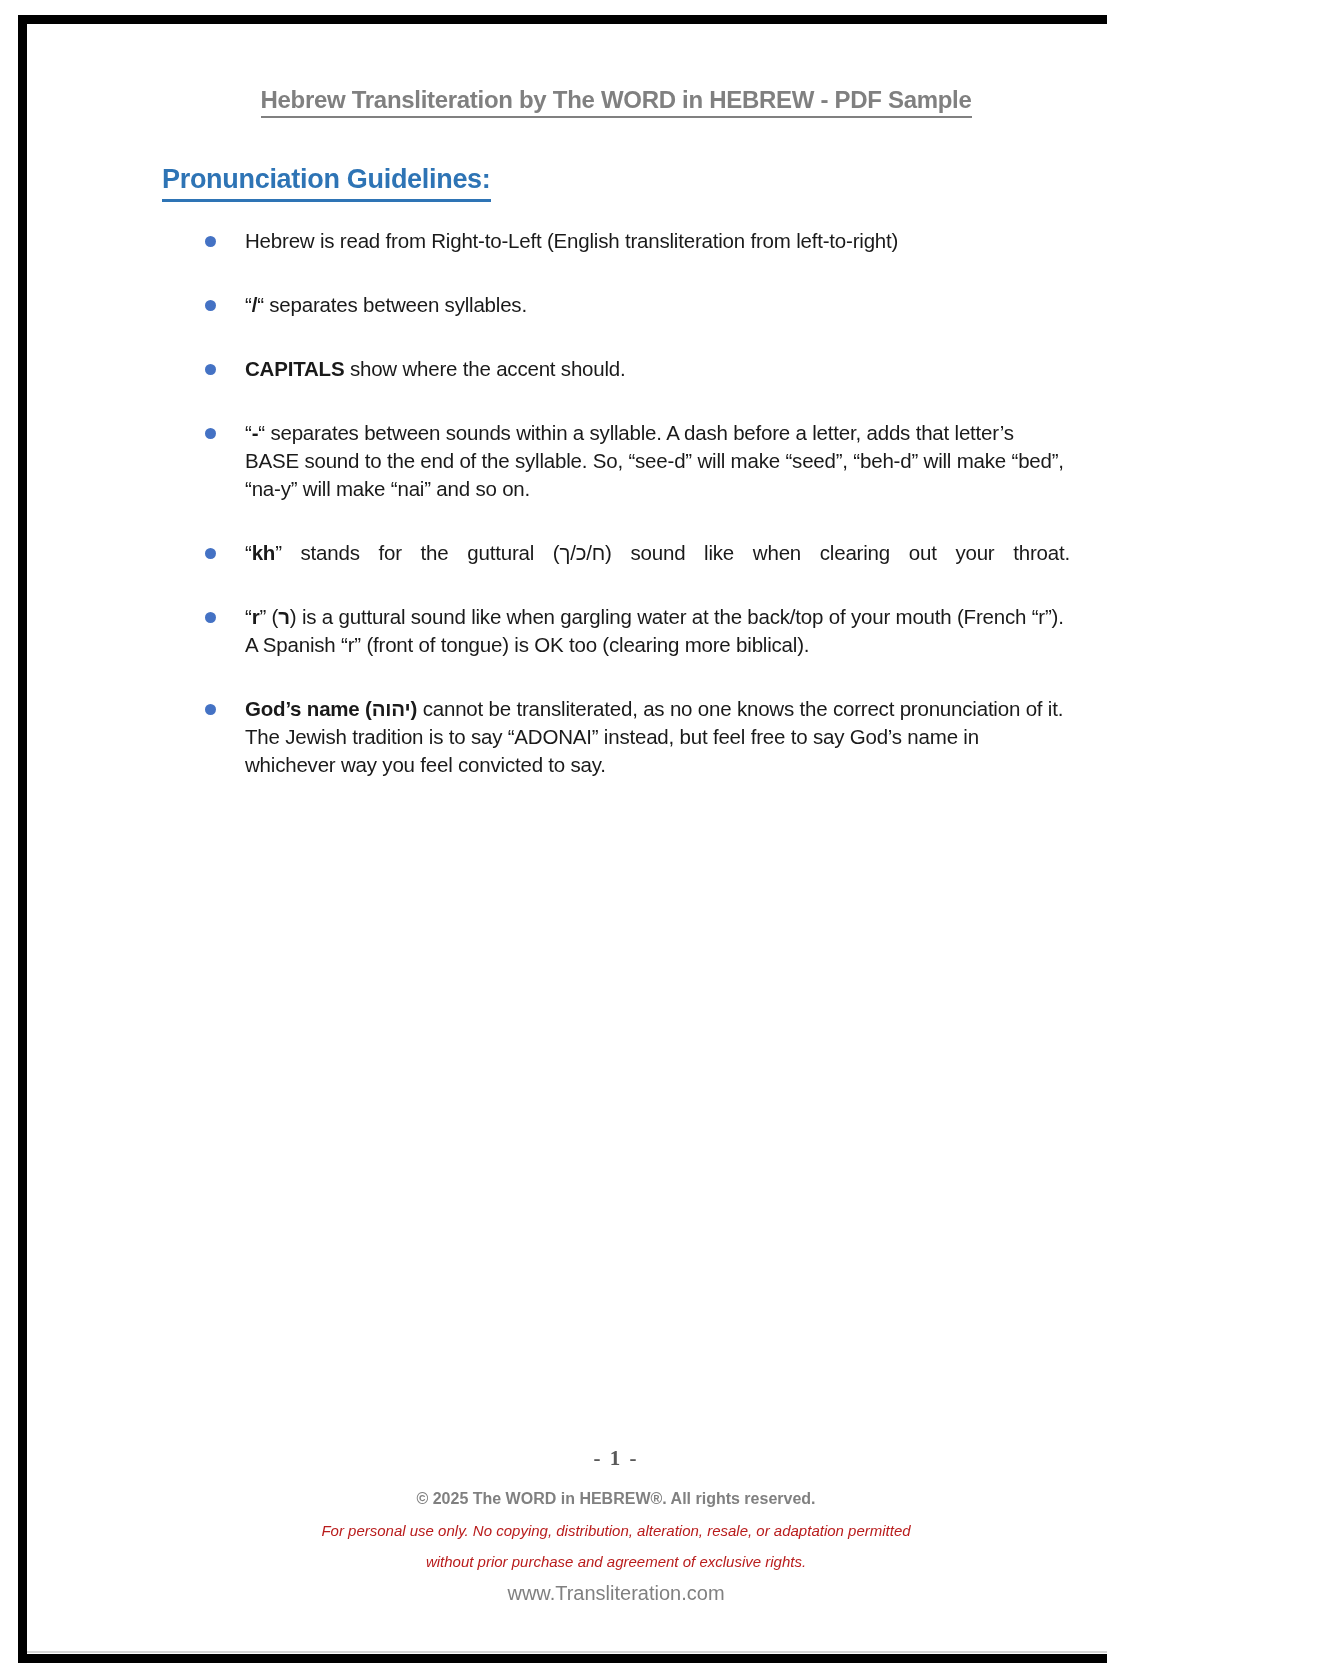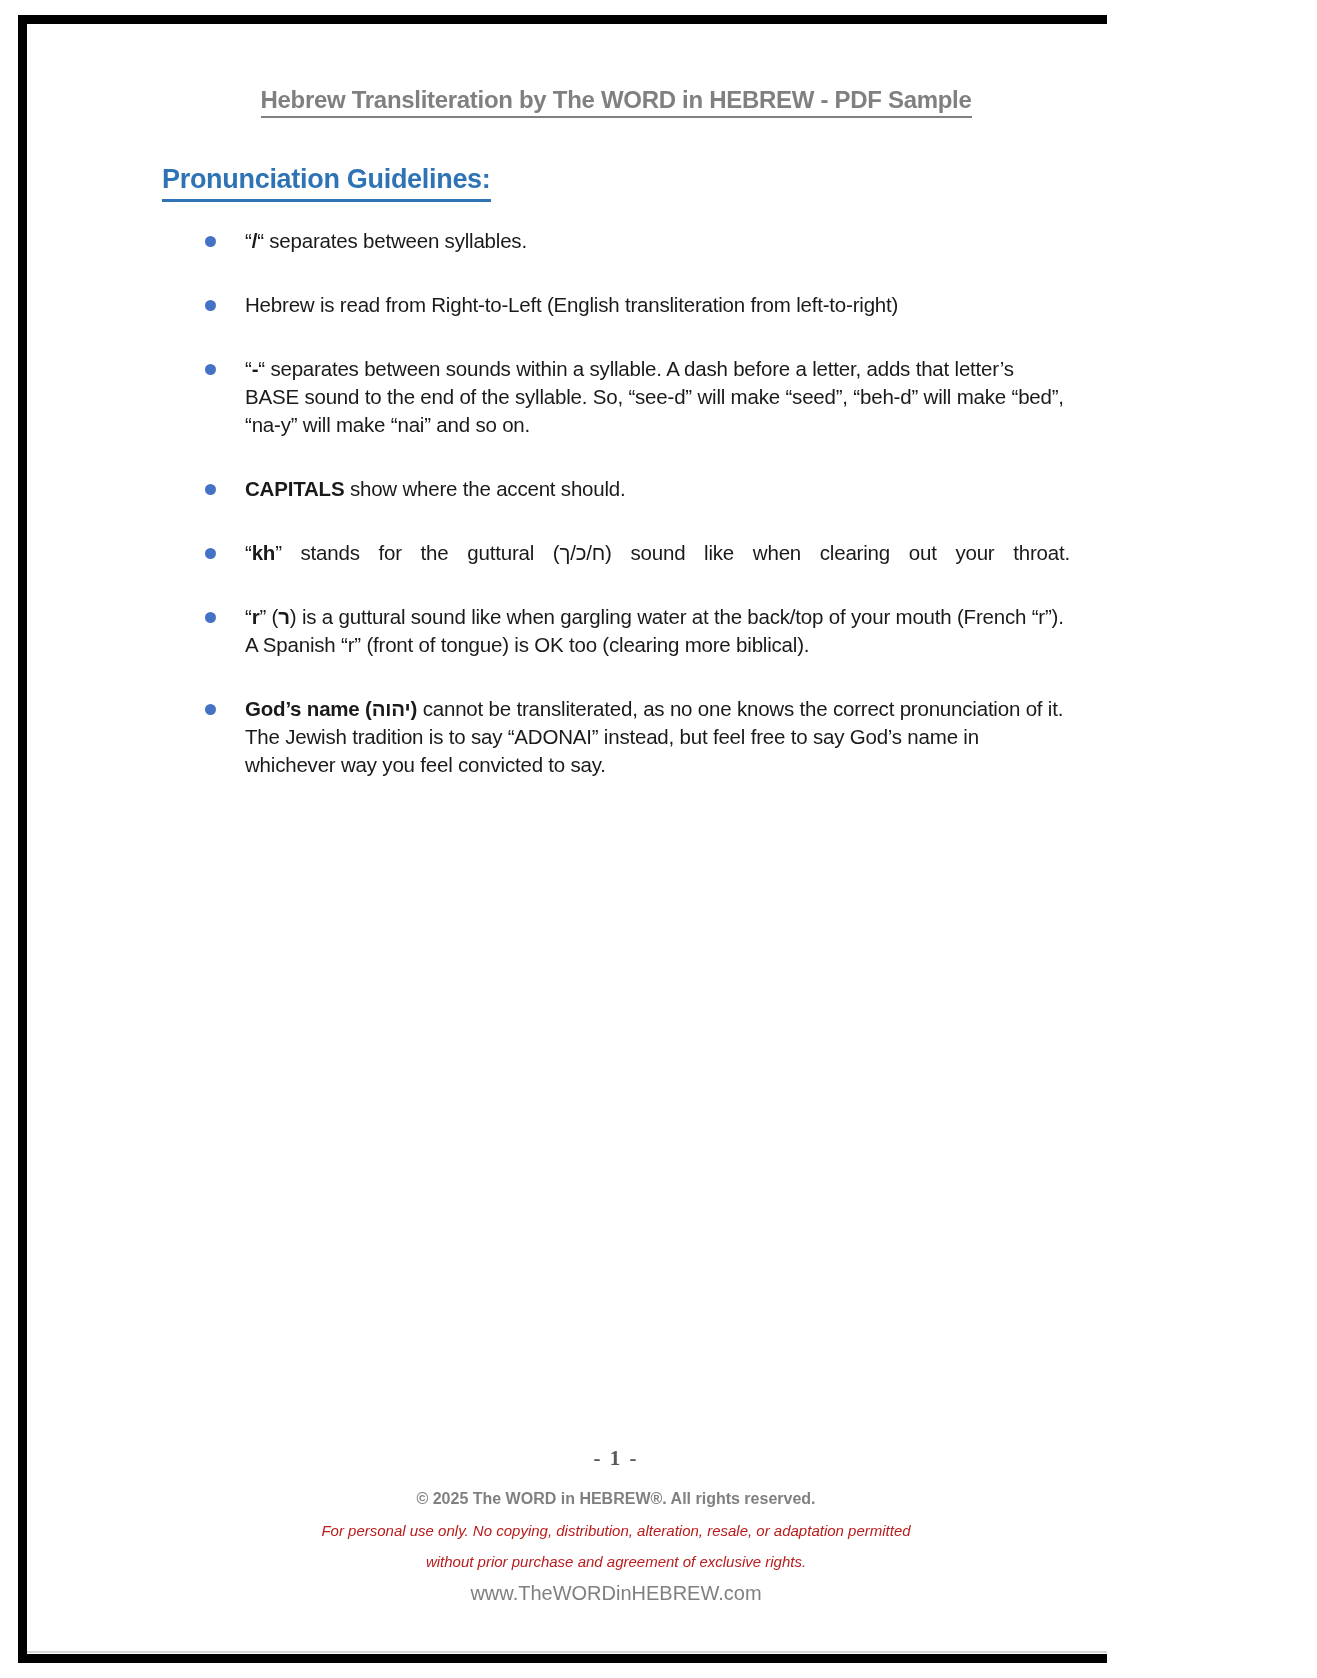--- a/index.html
+++ b/index.html
@@ -148,33 +148,33 @@
   <div class="content">
     <div class="doc-title">
       <span>Hebrew Transliteration by The WORD in HEBREW - PDF Sample</span>
     </div>
 
     <div class="section-heading">
       <span>Pronunciation Guidelines:</span>
     </div>
 
     <ul class="bullet-list">
+        <li class="bullet-item"><span class="dot"></span><span class="txt"><span>Hebrew is read from Right-to-Left (English transliteration from left-to-right)</span></span></li>
         <li class="bullet-item"><span class="dot"></span><span class="txt"><span>“</span><b>/</b><span>“ separates between syllables.</span></span></li>
-        <li class="bullet-item"><span class="dot"></span><span class="txt"><span>Hebrew is read from Right-to-Left (English transliteration from left-to-right)</span></span></li>
+        <li class="bullet-item"><span class="dot"></span><span class="txt"><b>CAPITALS</b><span> show where the accent should.</span></span></li>
         <li class="bullet-item"><span class="dot"></span><span class="txt"><span>“</span><b>-</b><span>“ separates between sounds within a syllable. A dash before a letter, adds that letter’s BASE sound to the end of the syllable. So, “see-d” will make “seed”, “beh-d” will make “bed”, “na-y” will make “nai” and so on.</span></span></li>
-        <li class="bullet-item"><span class="dot"></span><span class="txt"><b>CAPITALS</b><span> show where the accent should.</span></span></li>
         <li class="bullet-item spread">
           <span class="dot"></span>
           <span class="txt"><span>“</span><b>kh</b><span>” stands for the guttural (ח/כ/ך) sound like when clearing out your throat.</span></span>
         </li>
         <li class="bullet-item"><span class="dot"></span><span class="txt"><span>“</span><b>r</b><span>” (</span><b>ר</b><span>) is a guttural sound like when gargling water at the back/top of your mouth (French “r”). A Spanish “r” (front of tongue) is OK too (clearing more biblical).</span></span></li>
         <li class="bullet-item"><span class="dot"></span><span class="txt"><b>God’s name (יהוה)</b><span> cannot be transliterated, as no one knows the correct pronunciation of it. The Jewish tradition is to say “ADONAI” instead, but feel free to say God’s name in whichever way you feel convicted to say.</span></span></li>
       </ul>
 
     <div class="footer">
       <div class="page-number">- 1 -</div>
       <div class="copyright">© 2025 The WORD in HEBREW®. All rights reserved.</div>
       <div class="notice">For personal use only. No copying, distribution, alteration, resale, or adaptation permitted</div>
       <div class="notice">without prior purchase and agreement of exclusive rights.</div>
-      <div class="website">www.TheWORDinHEBREW.com</div>
+      <div class="website">www.Transliteration.com</div>
     </div>
   </div>
 </div>
 
 </body></html>

